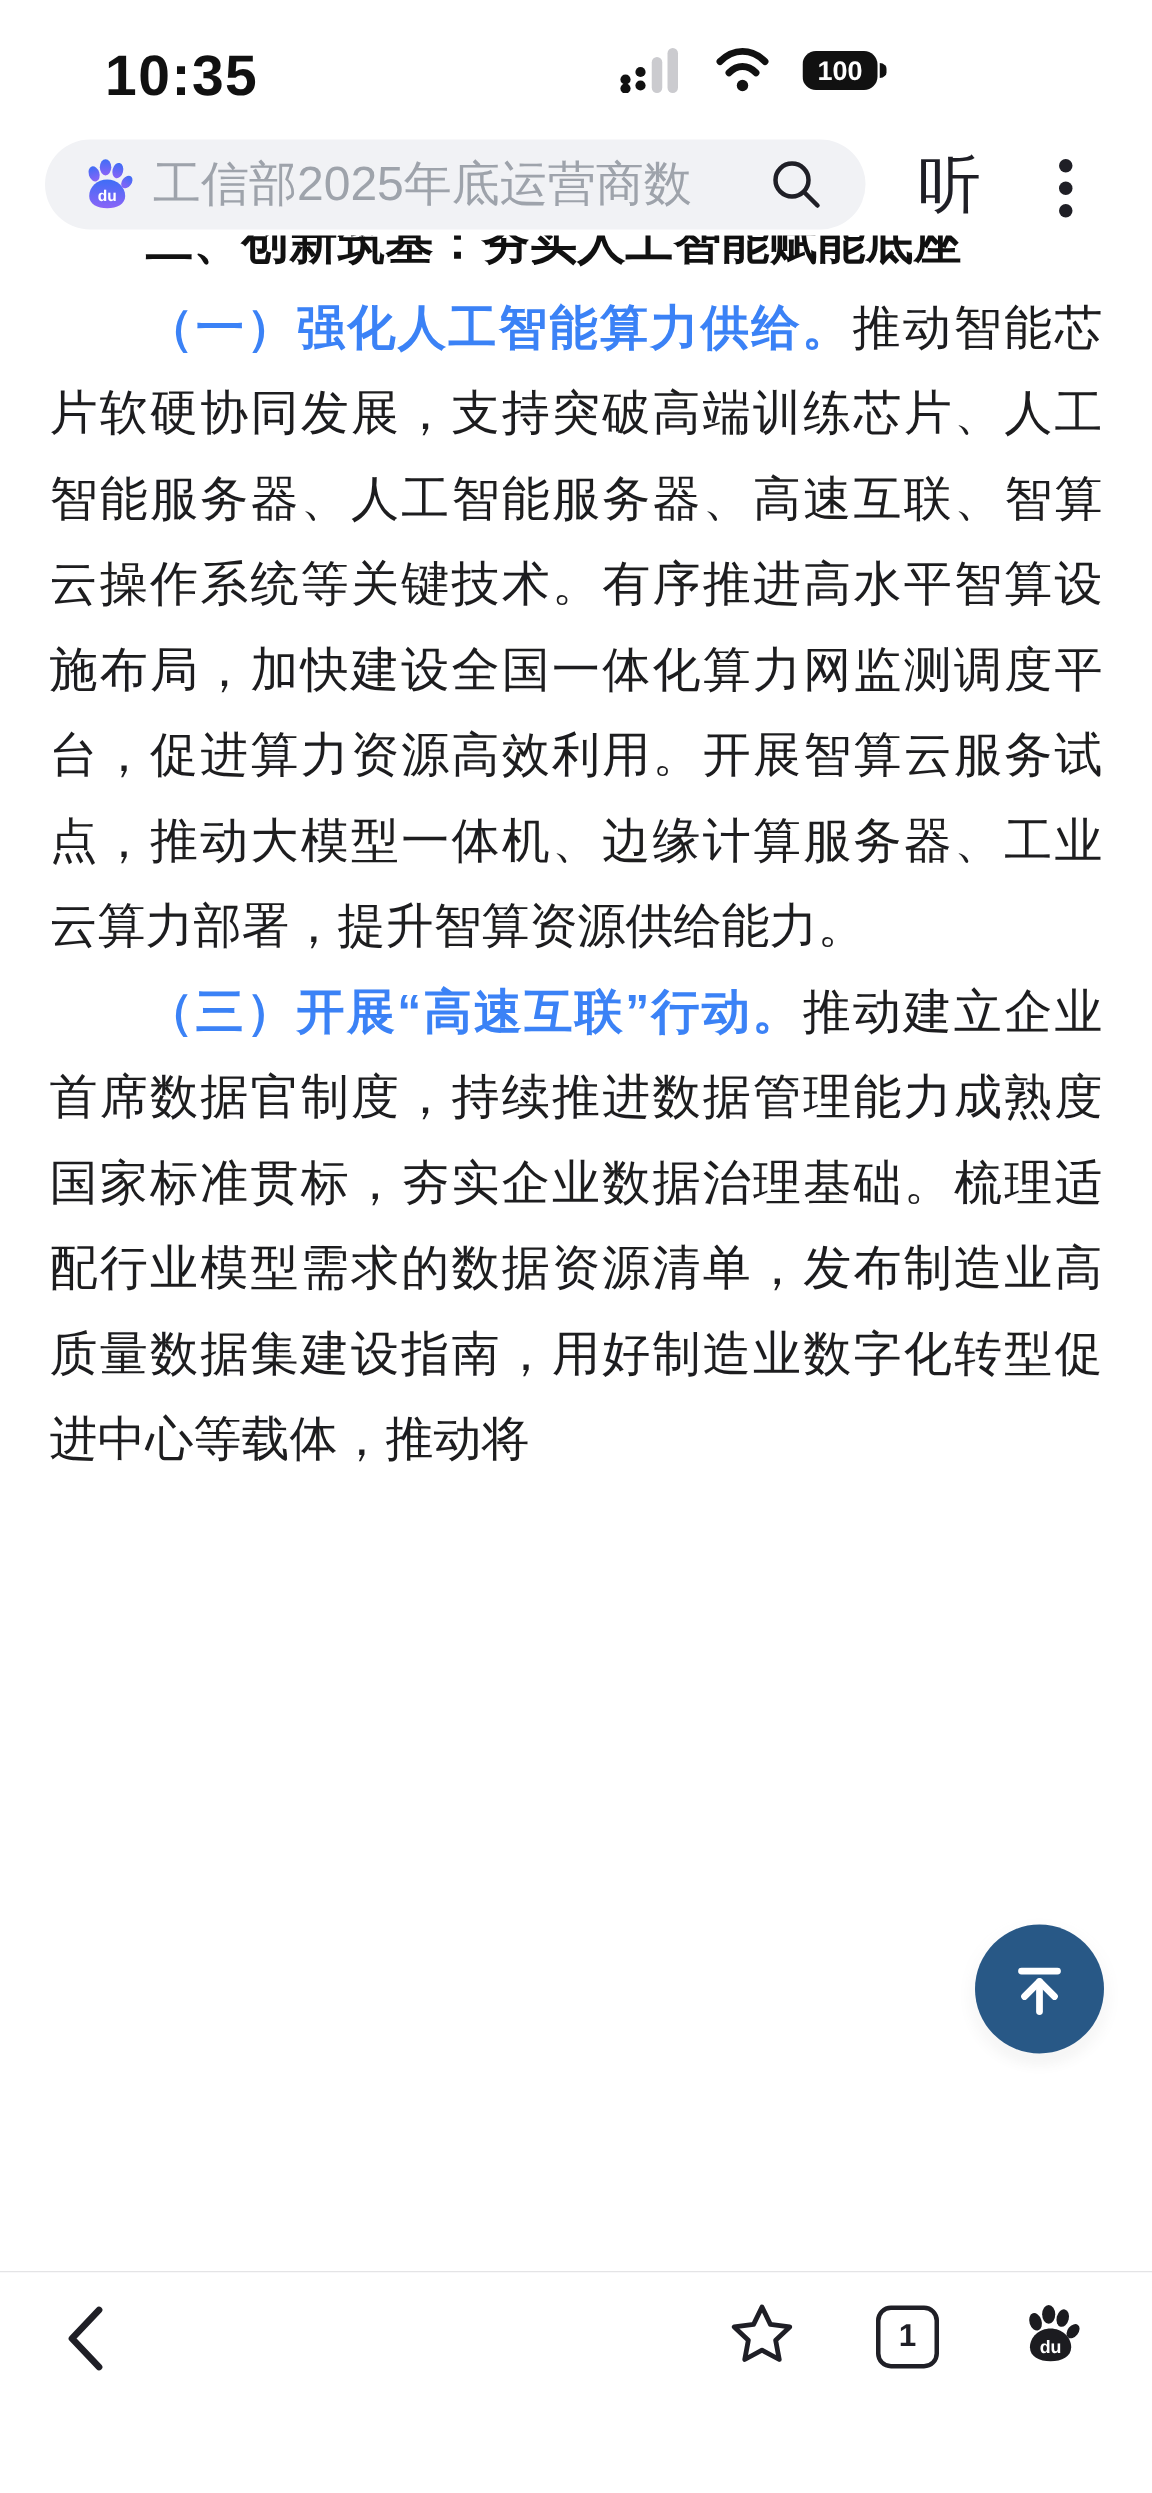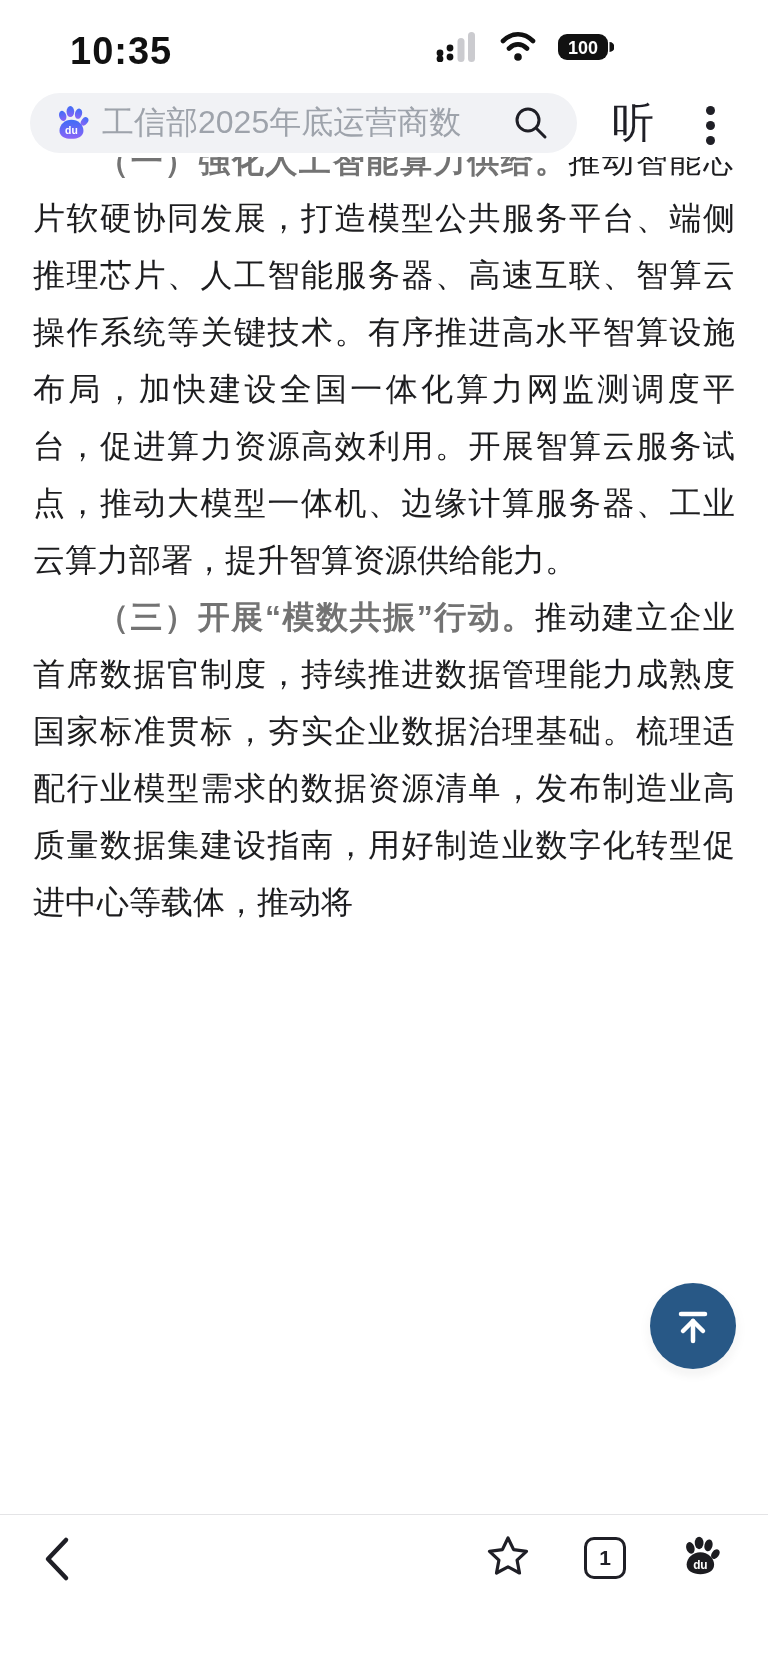--- a/index.html
+++ b/index.html
@@ -3,21 +3,21 @@
 <meta charset="utf-8">
 <style>
   html,body{margin:0;padding:0;}
   body{
     width:768px;height:1662px;position:relative;background:#ffffff;
     font-family:"Liberation Sans", sans-serif;color:#1c1c1e;overflow:hidden;
   }
   
   .statusbar{position:absolute;top:0;left:0;width:640px;height:88px;background:#fff;}
   .time{position:absolute;left:70px;top:30px;font-size:38px;font-weight:700;letter-spacing:1px;color:#111;}
-  .sb-icons{position:absolute;right:26px;top:26px;height:36px;display:flex;align-items:flex-end;gap:22px;}
+  .sb-icons{position:absolute;right:49px;top:26px;height:36px;display:flex;align-items:flex-end;gap:22px;}
   
   .searchrow{position:absolute;top:88px;left:0;width:768px;height:70px;background:#fff;}
   .searchpill{
     position:absolute;left:30px;top:5px;width:547px;height:60px;border-radius:30px;
     background:var(--search-bg,#f1f2f5);display:flex;align-items:center;
   }
   .paw-sm{margin-left:24px;width:36px;height:36px;flex:0 0 auto;}
   .query{margin-left:12px;font-size:32px;color:var(--placeholder,#9ea3ab);white-space:nowrap;overflow:hidden;max-width:360px;}
   .mag{position:absolute;right:28px;top:12px;width:36px;height:36px;}
   .listen{position:absolute;left:612px;top:8px;font-size:42px;font-weight:500;color:#1f1f26;line-height:54px;}
@@ -27,21 +27,21 @@
   
   .content{position:absolute;top:157px;left:0;width:768px;height:1357px;overflow:hidden;background:#fff;}
   .article{margin-top:-24px;padding:0 33px;}
   .article p{
     margin:0;font-size:32px;line-height:57px;color:#1d1d1f;
     text-align:justify;text-justify:inter-ideograph;text-indent:2em;
     word-break:break-all;
   }
   .article p.no-indent{text-indent:0;}
   .article p.heading{font-weight:700;color:#111;}
-  .article b{font-weight:700;color:#737373;margin-top:44px;}
+  .article b{font-weight:700;color:#3b82f6;margin-top:44px;}
   
   .fab{
     position:absolute;left:650px;top:1283px;width:86px;height:86px;border-radius:50%;
     background:var(--fab-blue,#285886);display:flex;align-items:center;justify-content:center;
     box-shadow:0 0 14px 8px rgba(255,255,255,0.85), 0 4px 10px rgba(0,0,0,0.18);
   }
   
   .divider{position:absolute;top:1514px;left:0;width:768px;height:1px;background:#e4e4e6;}
   .bottombar{position:absolute;top:1515px;left:0;width:768px;height:147px;background:#fff;}
   .bb-item{position:absolute;top:22px;}
@@ -110,22 +110,23 @@
   <div class="kebab">
     <span class="dot" style="top:4px"></span>
     <span class="dot" style="top:19px"></span>
     <span class="dot" style="top:34px"></span>
   </div>
   <div class="reddot"></div>
 </div>
 
 <div class="content">
   <div class="article" id="article">
-      <p><b>（一）强化人工智能算力供给。</b><span>推动智能芯片软硬协同发展，打造模型公共服务平台、端侧推理芯片、人工智能服务器、高速互联、智算云操作系统等关键技术。有序推进高水平智算设施布局，加快建设全国一体化算力网监测调度平台，促进算力资源高效利用。开展智算云服务试点，推动大模型一体机、边缘计算服务器、工业云算力部署，提升智算资源供给能力。</span></p>
-      <p><b>（三）开展“模数共振”行动。</b><span>推动建立企业首席数据官制度，持续推进数据管理能力成熟度国家标准贯标，夯实企业数据治理基础。梳理适配行业模型需求的数据资源清单，发布制造业高质量数据集建设指南，用好制造业数字化转型促进中心等载体，推动将</span></p>
+      <p class="heading"><span>二、创新筑基：夯实人工智能赋能底座</span></p>
+      <p><b>（一）强化人工智能算力供给。</b><span>推动智能芯片软硬协同发展，支持突破高端训练芯片、人工智能服务器、人工智能服务器、高速互联、智算云操作系统等关键技术。有序推进高水平智算设施布局，加快建设全国一体化算力网监测调度平台，促进算力资源高效利用。开展智算云服务试点，推动大模型一体机、边缘计算服务器、工业云算力部署，提升智算资源供给能力。</span></p>
+      <p><b>（三）开展“高速互联”行动。</b><span>推动建立企业首席数据官制度，持续推进数据管理能力成熟度国家标准贯标，夯实企业数据治理基础。梳理适配行业模型需求的数据资源清单，发布制造业高质量数据集建设指南，用好制造业数字化转型促进中心等载体，推动将</span></p>
     </div>
 </div>
 
 <div class="fab">
   <svg width="44" height="44" viewBox="0 0 44 44">
     <line x1="10" y1="10" x2="34" y2="10" stroke="#fff" stroke-width="4.5" stroke-linecap="round"></line>
     <line x1="22" y1="17" x2="22" y2="37" stroke="#fff" stroke-width="4.5" stroke-linecap="round"></line>
     <polyline points="12,27 22,17 32,27" fill="none" stroke="#fff" stroke-width="4.5" stroke-linecap="round" stroke-linejoin="round"></polyline>
   </svg>
 </div>

